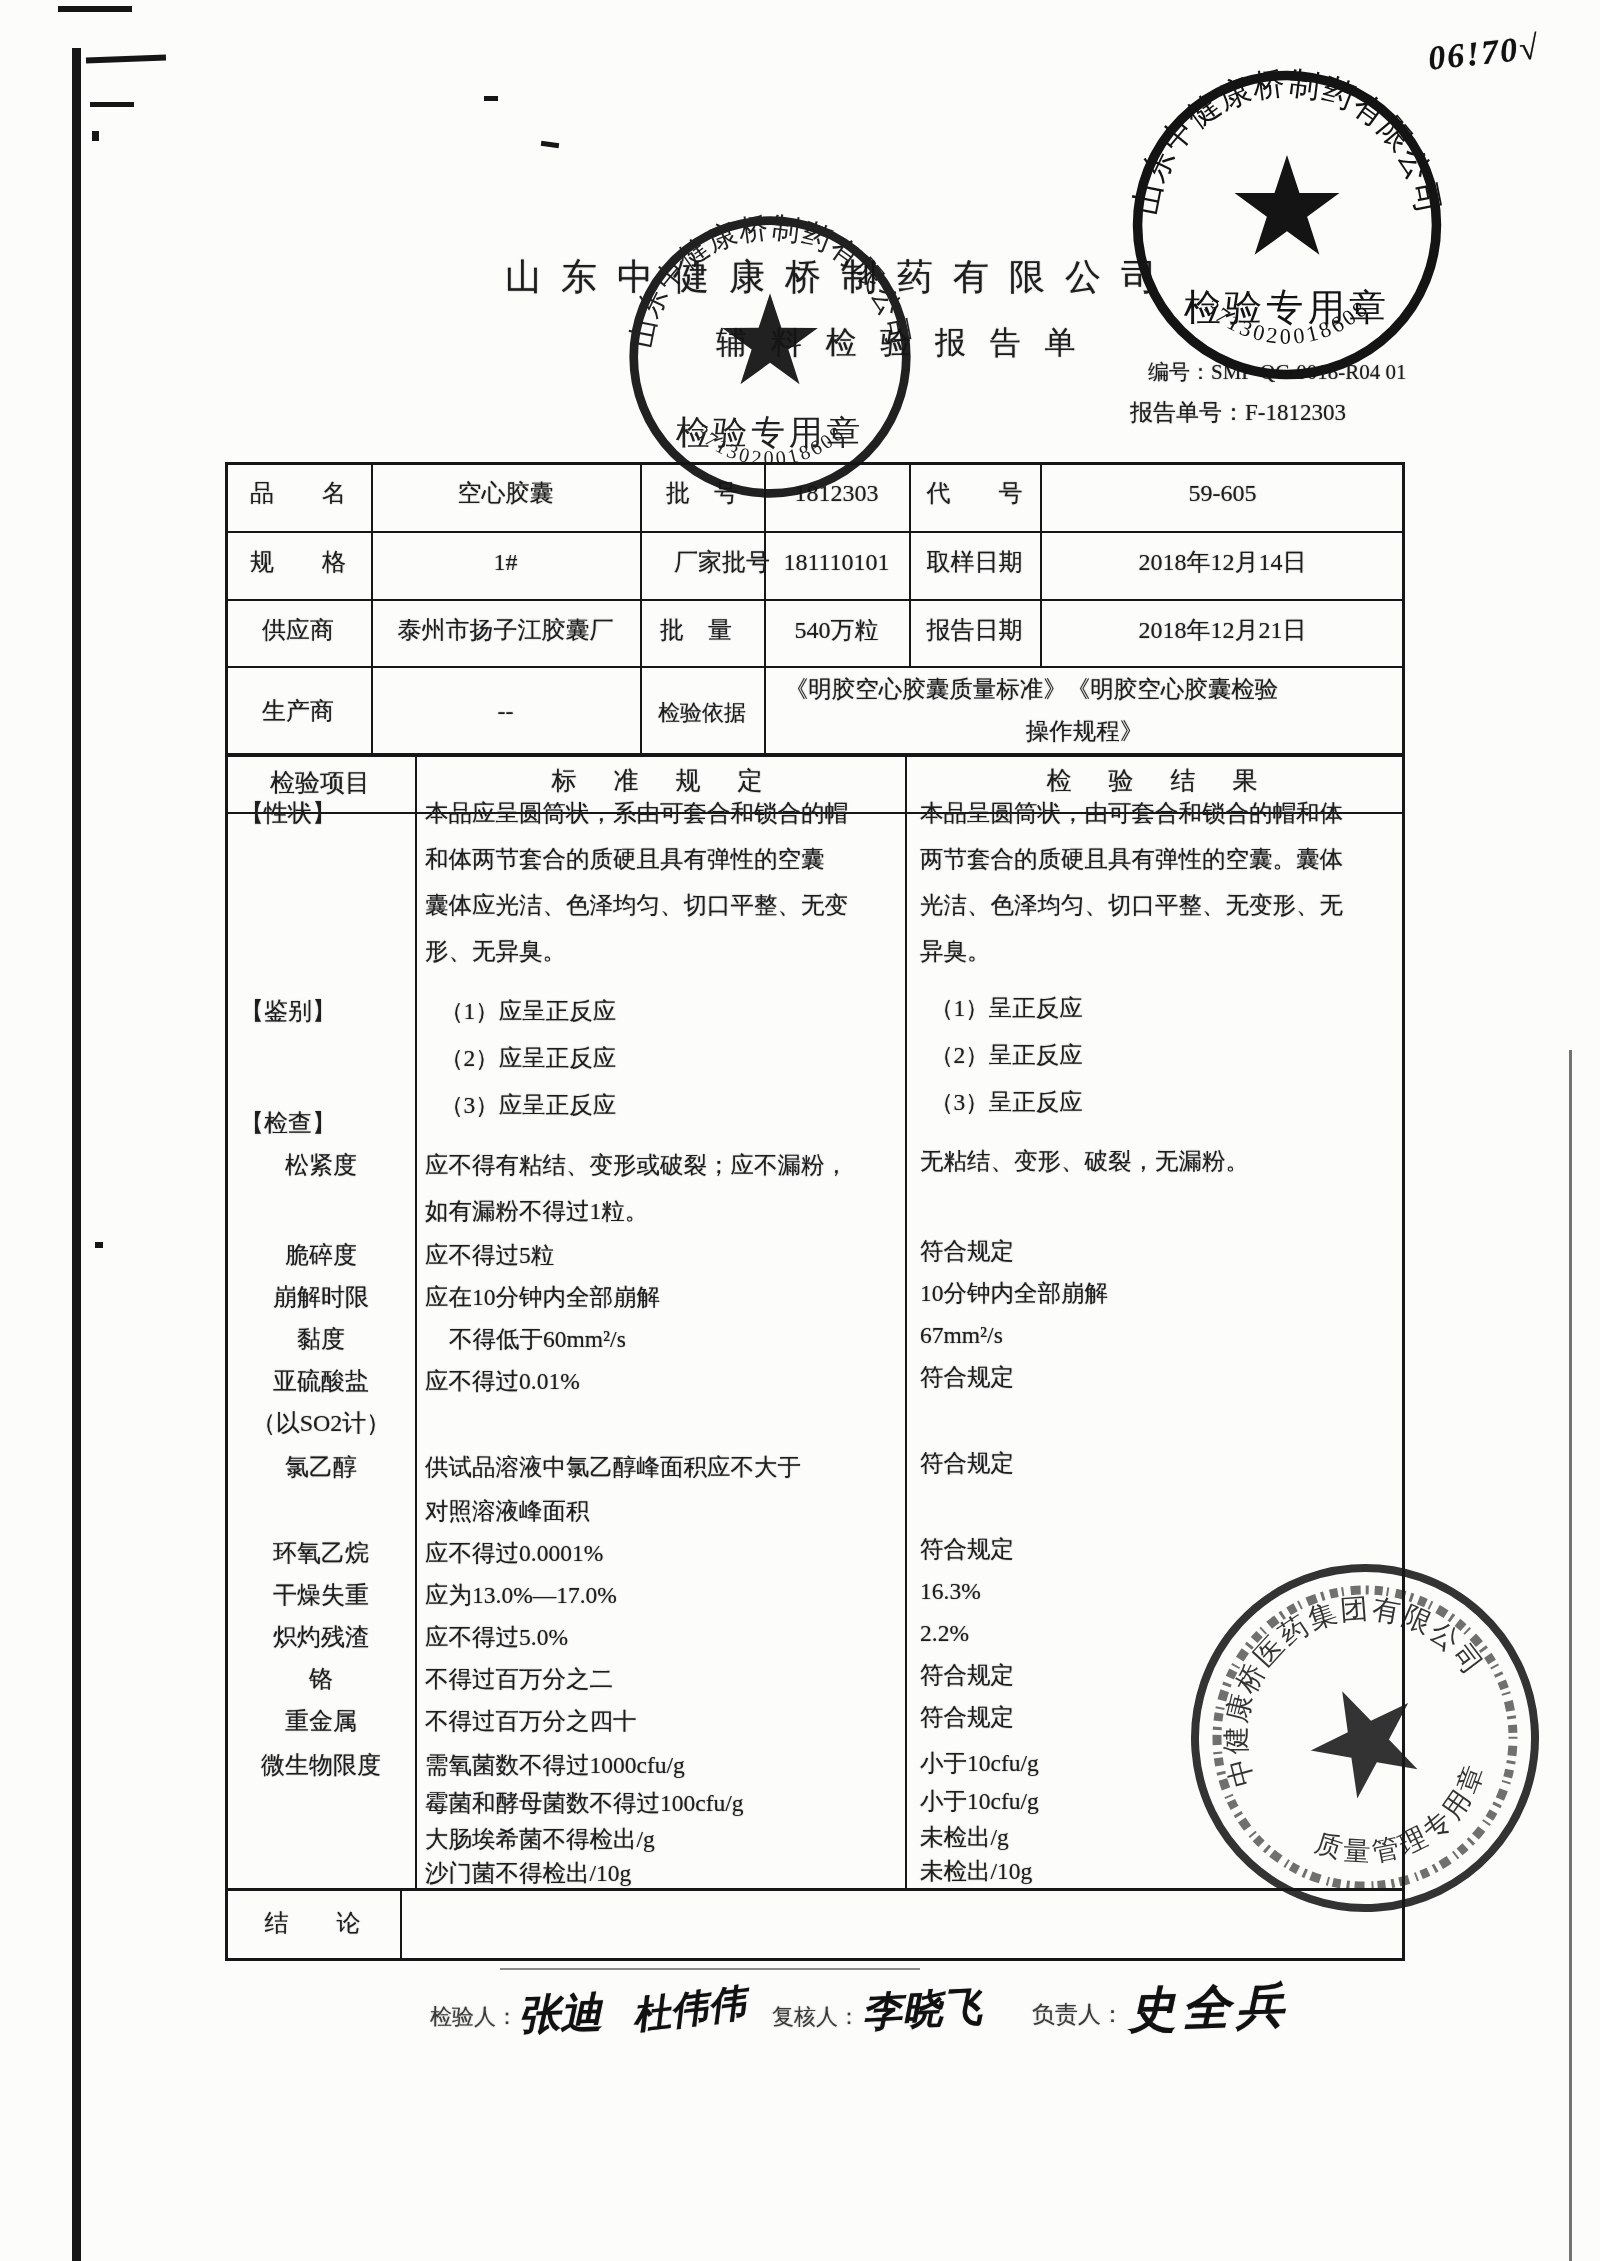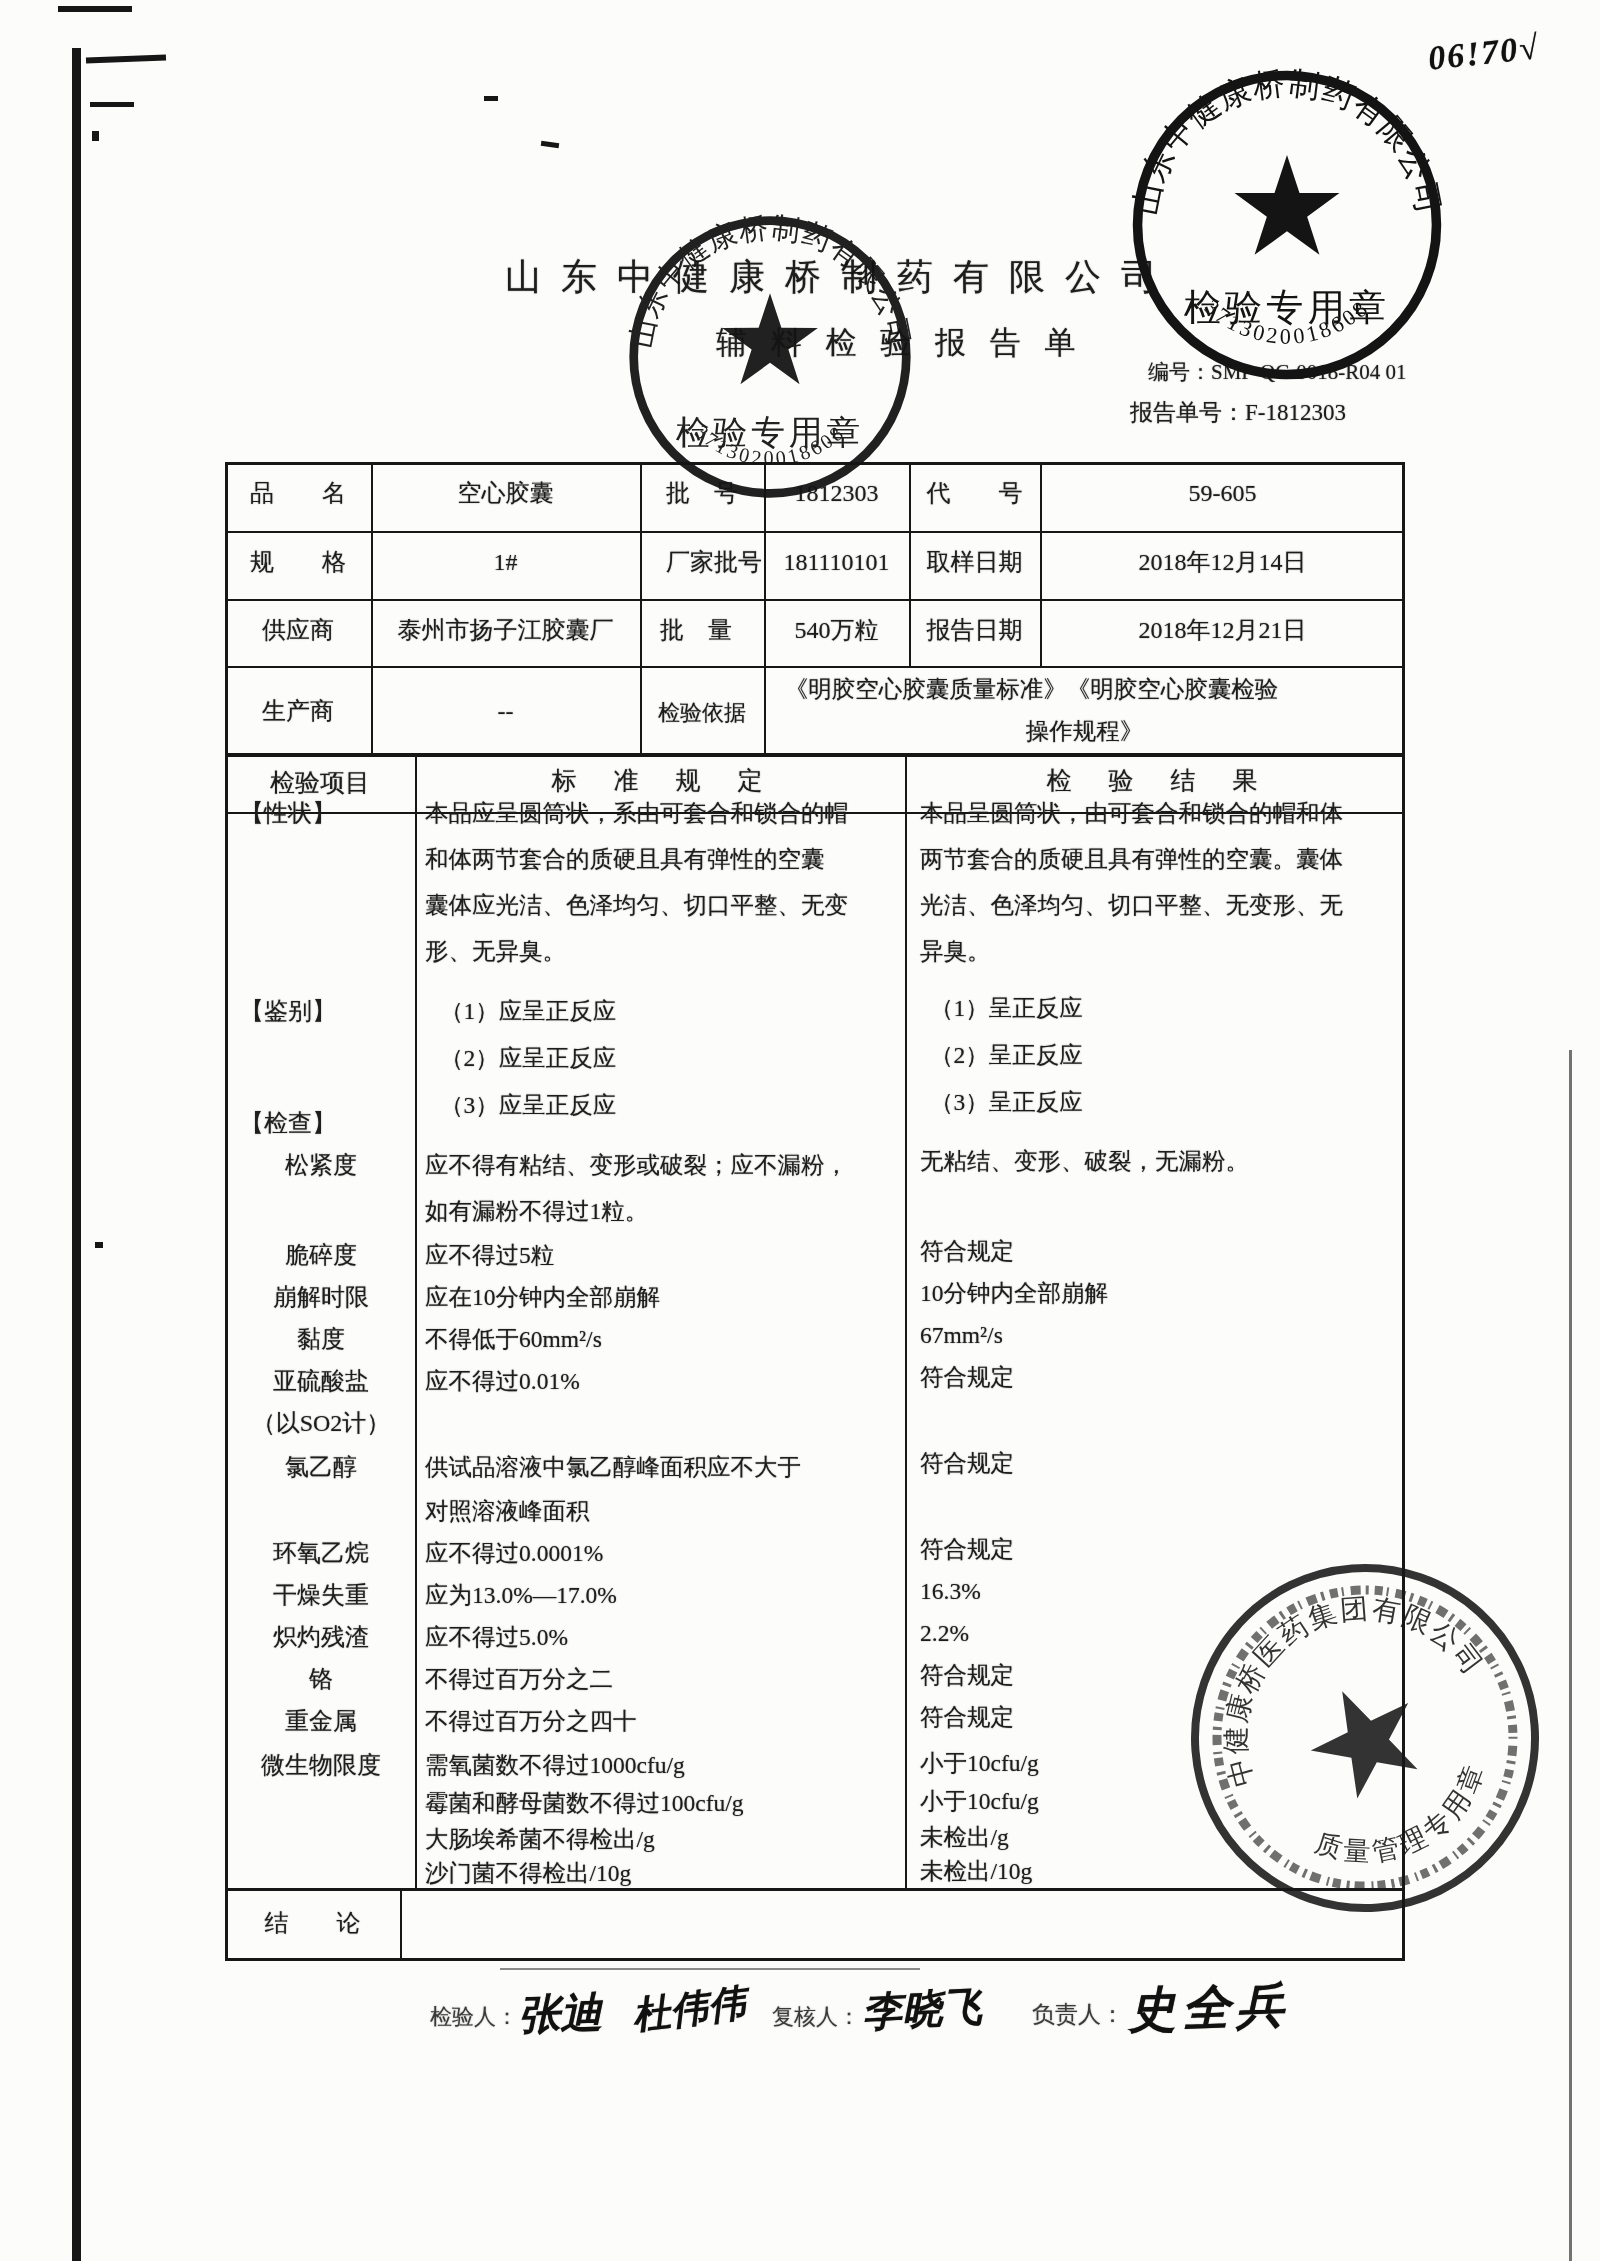--- a/index.html
+++ b/index.html
@@ -69,21 +69,21 @@
 
   <div class="t info blur cellc" style="left:225px;top:478px;width:146px;">品　　名</div>
   <div class="t info blur cellc" style="left:371px;top:478px;width:269px;">空心胶囊</div>
   <div class="t info blur cellc" style="left:640px;top:478px;width:124px;">批　号</div>
   <div class="t info blur cellc" style="left:764px;top:478px;width:145px;">1812303</div>
   <div class="t info blur cellc" style="left:909px;top:478px;width:131px;">代　　号</div>
   <div class="t info blur cellc" style="left:1040px;top:478px;width:365px;">59-605</div>
 
   <div class="t info blur cellc" style="left:225px;top:547px;width:146px;">规　　格</div>
   <div class="t info blur cellc" style="left:371px;top:547px;width:269px;">1#</div>
-  <div class="t info blur cellc" style="left:640px;top:547px;width:148px;">厂家批号</div>
+  <div class="t info blur cellc" style="left:640px;top:547px;width:148px;padding-left:8px;">厂家批号</div>
   <div class="t info blur cellc" style="left:764px;top:547px;width:145px;">181110101</div>
   <div class="t info blur cellc" style="left:909px;top:547px;width:131px;">取样日期</div>
   <div class="t info blur cellc" style="left:1040px;top:547px;width:365px;">2018年12月14日</div>
 
   <div class="t info blur cellc" style="left:225px;top:615px;width:146px;">供应商</div>
   <div class="t info blur cellc" style="left:371px;top:615px;width:269px;">泰州市扬子江胶囊厂</div>
   <div class="t info blur cellc" style="left:640px;top:615px;width:112px;">批　量</div>
   <div class="t info blur cellc" style="left:764px;top:615px;width:145px;">540万粒</div>
   <div class="t info blur cellc" style="left:909px;top:615px;width:131px;">报告日期</div>
   <div class="t info blur cellc" style="left:1040px;top:615px;width:365px;">2018年12月21日</div>
@@ -119,21 +119,21 @@
   <div class="t std blur" style="left:425px;top:844px;">和体两节套合的质硬且具有弹性的空囊</div>
   <div class="t std blur" style="left:425px;top:890px;">囊体应光洁、色泽均匀、切口平整、无变</div>
   <div class="t std blur" style="left:425px;top:936px;">形、无异臭。</div>
   <div class="t std blur" style="left:440px;top:996px;">（1）应呈正反应</div>
   <div class="t std blur" style="left:440px;top:1043px;">（2）应呈正反应</div>
   <div class="t std blur" style="left:440px;top:1090px;">（3）应呈正反应</div>
   <div class="t std blur" style="left:425px;top:1150px;">应不得有粘结、变形或破裂；应不漏粉，</div>
   <div class="t std blur" style="left:425px;top:1196px;">如有漏粉不得过1粒。</div>
   <div class="t std blur" style="left:425px;top:1240px;">应不得过5粒</div>
   <div class="t std blur" style="left:425px;top:1282px;">应在10分钟内全部崩解</div>
-  <div class="t std blur" style="left:425px;top:1324px;">不得低于60mm²/s</div>
+  <div class="t std blur" style="left:449px;top:1324px;">不得低于60mm²/s</div>
   <div class="t std blur" style="left:425px;top:1366px;">应不得过0.01%</div>
   <div class="t std blur" style="left:425px;top:1452px;">供试品溶液中氯乙醇峰面积应不大于</div>
   <div class="t std blur" style="left:425px;top:1496px;">对照溶液峰面积</div>
   <div class="t std blur" style="left:425px;top:1538px;">应不得过0.0001%</div>
   <div class="t std blur" style="left:425px;top:1580px;">应为13.0%—17.0%</div>
   <div class="t std blur" style="left:425px;top:1622px;">应不得过5.0%</div>
   <div class="t std blur" style="left:425px;top:1664px;">不得过百万分之二</div>
   <div class="t std blur" style="left:425px;top:1706px;">不得过百万分之四十</div>
   <div class="t std blur" style="left:425px;top:1750px;">需氧菌数不得过1000cfu/g</div>
   <div class="t std blur" style="left:425px;top:1788px;">霉菌和酵母菌数不得过100cfu/g</div>

